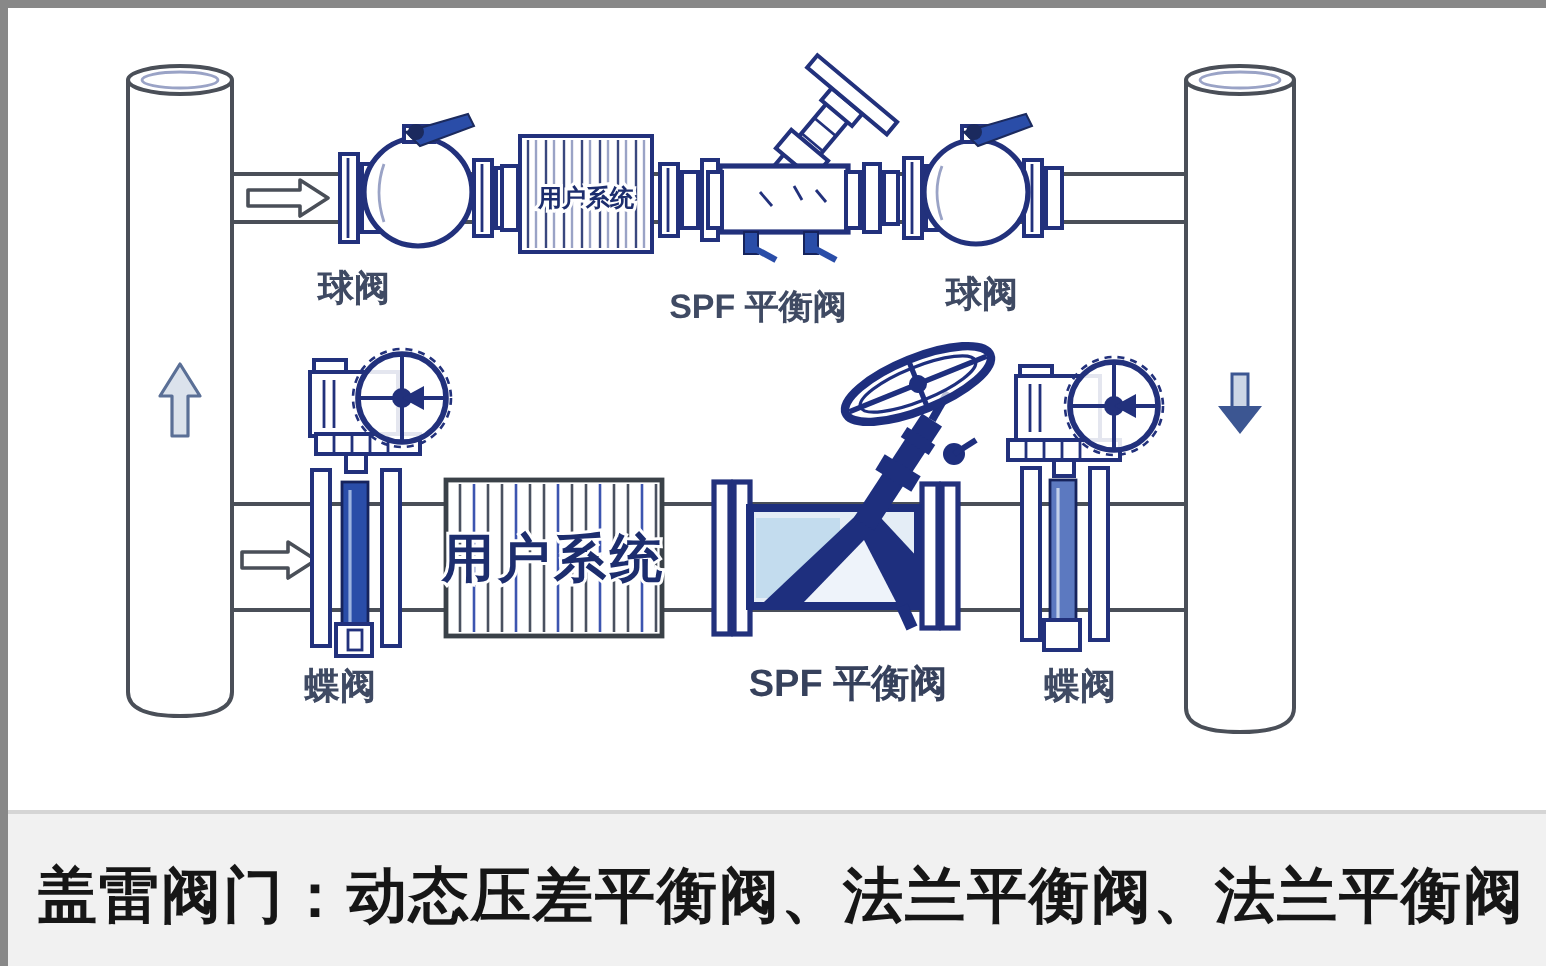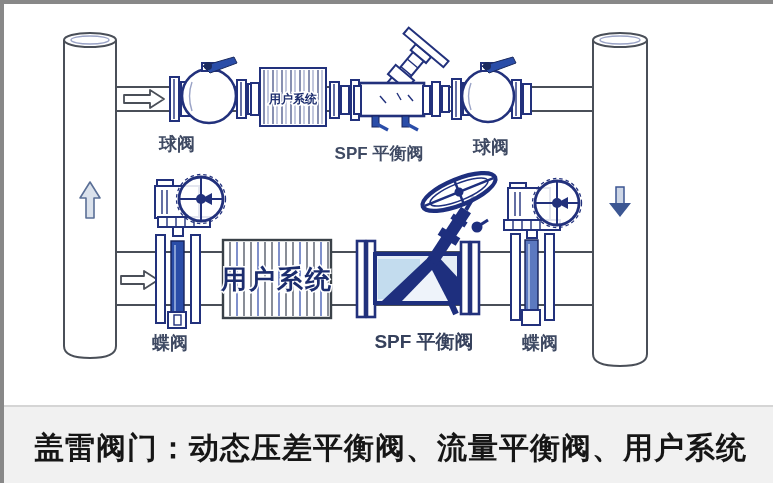--- a/index.html
+++ b/index.html
@@ -274,15 +274,15 @@
     <line x1="525" y1="240" x2="525" y2="306" stroke="#c2d0ea" stroke-width="1.6"></line>
     <rect class="st" x="518" y="306" width="18" height="15"></rect>
   </g>
 
   <text class="lbl" x="166" y="345">蝶阀</text>
   <text class="lbl lbl-b" x="420" y="344">SPF 平衡阀</text>
   <text class="lbl" x="536" y="345">蝶阀</text>
 </svg>
 
   <div class="caption-bar">
-    <span>盖雷阀门：动态压差平衡阀、流量平衡阀、用户系统</span>
+    <span>盖雷阀门：动态压差平衡阀、法兰平衡阀、法兰平衡阀</span>
   </div>
 </div>
 
 </body></html>

